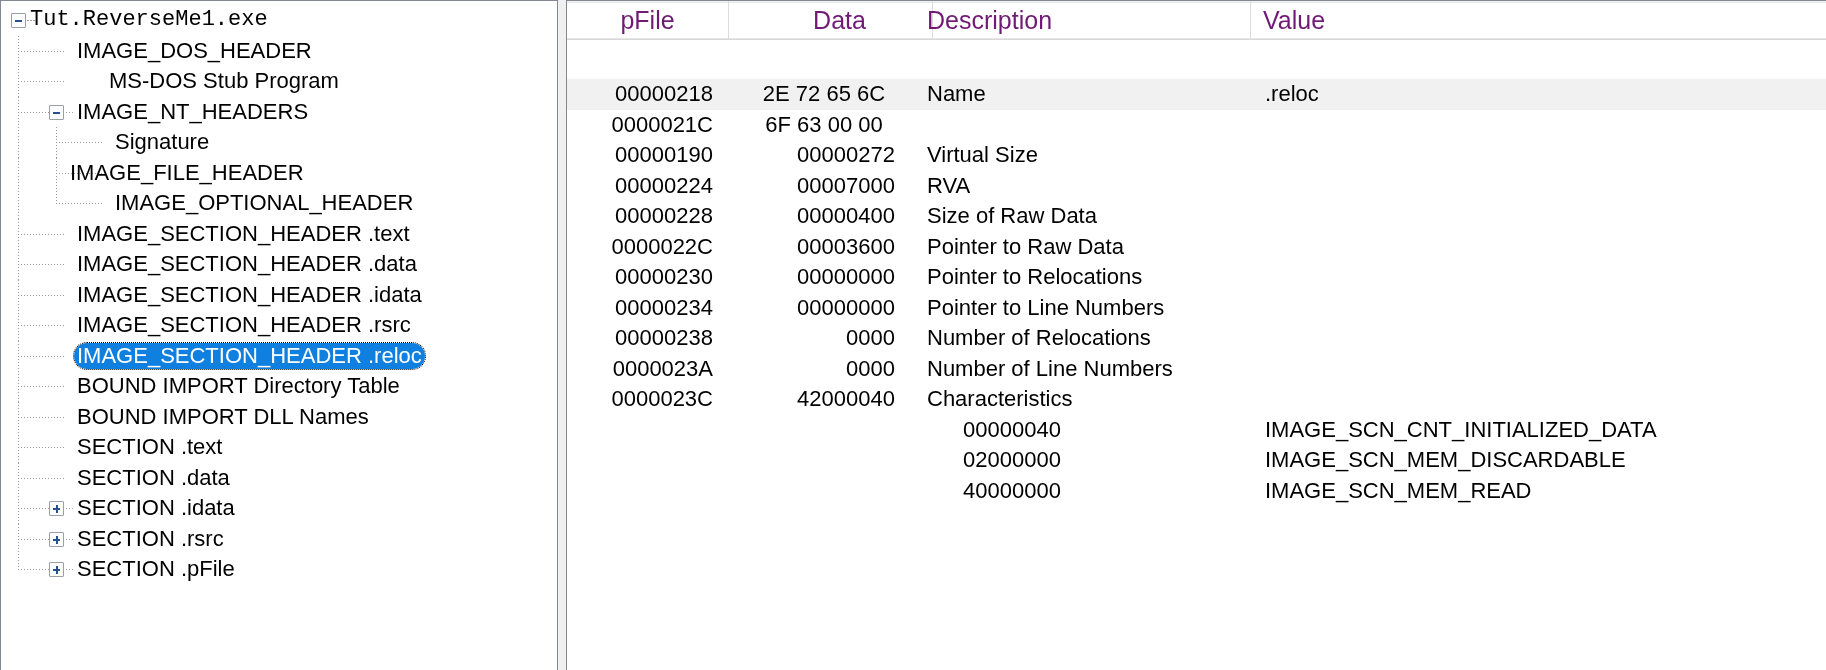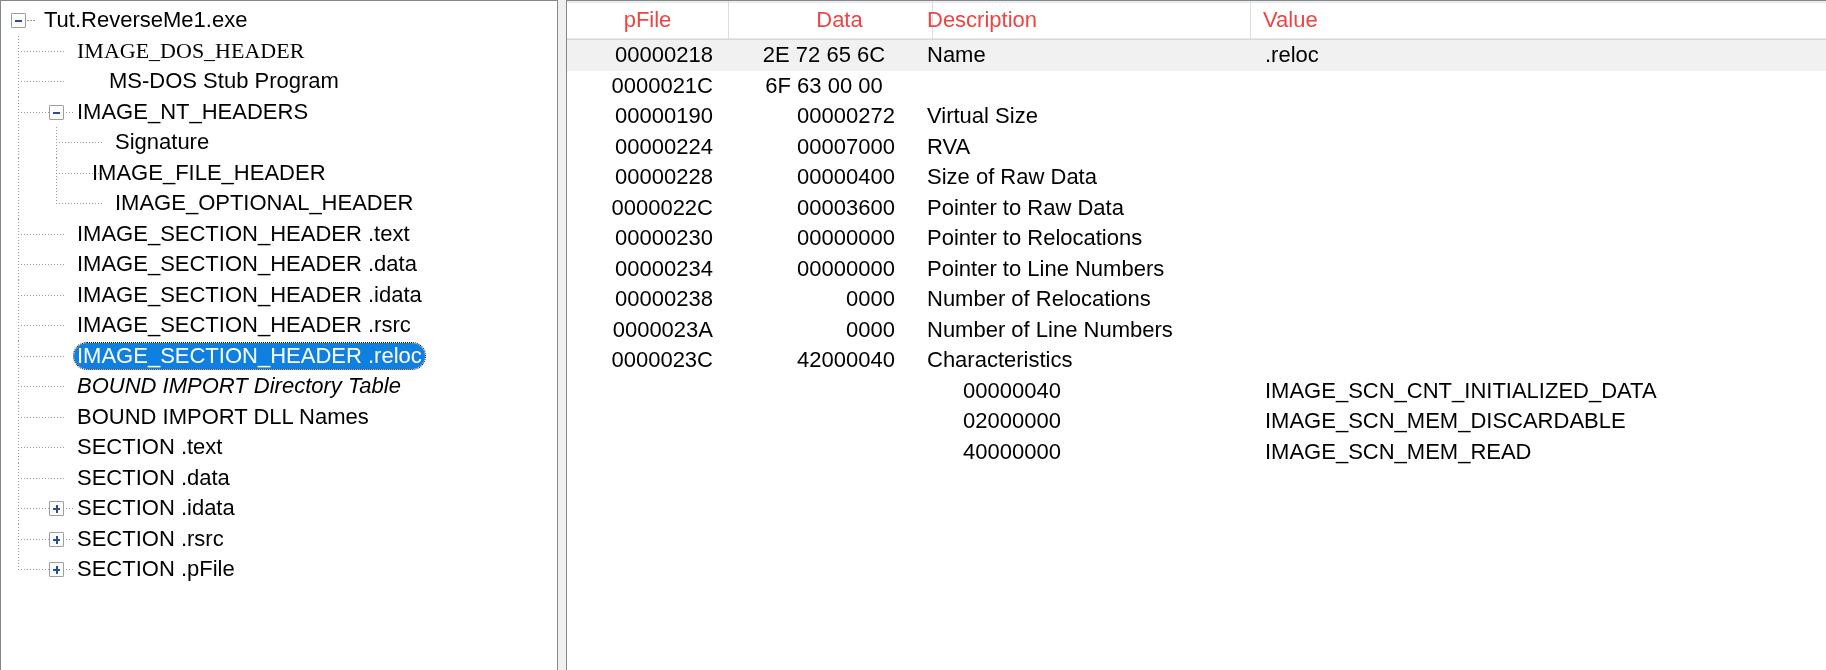--- a/index.html
+++ b/index.html
@@ -73,60 +73,60 @@
     background:#ffffff;
     border-bottom:1px solid #d8d8d8;
     box-shadow:inset 0 -1px 0 #e6e6e6;
   }
   .hdr::before{
     content:"";position:absolute;left:0;right:0;top:0;height:2px;
     background:linear-gradient(to bottom,#f6f6f6 0,#e3e3e3 100%);
   }
   .hdr-cell{
     position:absolute;top:0;height:38px;line-height:38px;
-    font-size:22px;color:#ef4444;text-align:center;
+    font-size:25px;color:#701a75;text-align:center;
     box-sizing:border-box;
   }
   .hdr-cell.sep{border-right:1px solid #dcdcdc;}
   .hdr-cell.left{text-align:left;padding-left:12px;}
 
   .rows{position:relative;}
   .row{position:relative;height:30.5px;}
-  .row.alt{background:#f1f1f1;}
+  .row.alt{background:#f1f1f1;margin-top:39px;}
   .cell{
     position:absolute;top:0;height:30.5px;line-height:30.5px;
     font-size:22px;color:#000;white-space:nowrap;box-sizing:border-box;
   }
   .c-pfile{left:0;width:162px;text-align:right;padding-right:16px;}
   .c-data {left:162px;width:186px;text-align:right;padding-right:20px;}
   .c-data.hex{text-align:center;padding-left:24px;letter-spacing:0;}
   .c-desc {left:348px;width:336px;text-align:left;padding-left:12px;}
   .c-desc.indent{padding-left:48px;}
   .c-value{left:684px;width:560px;text-align:left;padding-left:14px;}
 </style>
 </head>
 <body>
 
 <div class="app">
 
   <div class="tree-panel">
     <div class="tree-inner" id="tree-inner">
-        <div class="tree-row"><span class="hstub" style="left: 26px; width: 9px;"></span><span class="pm" style="left: 10px;"></span><span class="hstub" style="left: 27px; width: 8px;"></span><span class="tree-label" style="margin-left: 40px;">Tut.ReverseMe1.exe</span></div>
-        <div class="tree-row"><span class="vline" style="left: 17px;"></span><span class="hstub" style="left: 17px; width: 47px;"></span><span class="tree-label" style="margin-left: 73px; font-family: Liberation Serif, serif;">IMAGE_DOS_HEADER</span></div>
+        <div class="tree-row"><span class="hstub" style="left: 26px; width: 9px;"></span><span class="pm" style="left: 10px;"></span><span class="hstub" style="left: 27px; width: 8px;"></span><span class="tree-label" style="margin-left: 26px; font-family: Liberation Mono, monospace;">Tut.ReverseMe1.exe</span></div>
+        <div class="tree-row"><span class="vline" style="left: 17px;"></span><span class="hstub" style="left: 17px; width: 47px;"></span><span class="tree-label" style="margin-left: 73px;">IMAGE_DOS_HEADER</span></div>
         <div class="tree-row"><span class="vline" style="left: 17px;"></span><span class="hstub" style="left: 17px; width: 47px;"></span><span class="tree-label" style="margin-left: 105px;">MS-DOS Stub Program</span></div>
         <div class="tree-row"><span class="vline" style="left: 17px;"></span><span class="hstub" style="left: 17px; width: 47px;"></span><span class="pm" style="left: 48px;"></span><span class="hstub" style="left: 65px; width: 8px;"></span><span class="tree-label" style="margin-left: 73px;">IMAGE_NT_HEADERS</span></div>
         <div class="tree-row"><span class="vline" style="left: 17px;"></span><span class="vline" style="left: 55px;"></span><span class="hstub" style="left: 55px; width: 47px;"></span><span class="tree-label" style="margin-left: 111px;">Signature</span></div>
-        <div class="tree-row"><span class="vline" style="left: 17px;"></span><span class="vline" style="left: 55px;"></span><span class="hstub" style="left: 55px; width: 47px;"></span><span class="tree-label" style="margin-left: 88px; text-align: right;">IMAGE_FILE_HEADER</span></div>
+        <div class="tree-row"><span class="vline" style="left: 17px;"></span><span class="vline" style="left: 55px;"></span><span class="hstub" style="left: 55px; width: 47px;"></span><span class="tree-label" style="margin-left: 66px; text-align: right;">IMAGE_FILE_HEADER</span></div>
         <div class="tree-row"><span class="vline" style="left: 17px;"></span><span class="vline" style="left: 55px; height: 16px;"></span><span class="hstub" style="left: 55px; width: 47px;"></span><span class="tree-label" style="margin-left: 111px;">IMAGE_OPTIONAL_HEADER</span></div>
         <div class="tree-row"><span class="vline" style="left: 17px;"></span><span class="hstub" style="left: 17px; width: 47px;"></span><span class="tree-label" style="margin-left: 73px;">IMAGE_SECTION_HEADER .text</span></div>
         <div class="tree-row"><span class="vline" style="left: 17px;"></span><span class="hstub" style="left: 17px; width: 47px;"></span><span class="tree-label" style="margin-left: 73px;">IMAGE_SECTION_HEADER .data</span></div>
         <div class="tree-row"><span class="vline" style="left: 17px;"></span><span class="hstub" style="left: 17px; width: 47px;"></span><span class="tree-label" style="margin-left: 73px;">IMAGE_SECTION_HEADER .idata</span></div>
         <div class="tree-row"><span class="vline" style="left: 17px;"></span><span class="hstub" style="left: 17px; width: 47px;"></span><span class="tree-label" style="margin-left: 73px;">IMAGE_SECTION_HEADER .rsrc</span></div>
         <div class="tree-row selected"><span class="vline" style="left: 17px;"></span><span class="hstub" style="left: 17px; width: 47px;"></span><span class="tree-label" style="margin-left: 73px; border-radius: 13px;">IMAGE_SECTION_HEADER .reloc</span></div>
-        <div class="tree-row"><span class="vline" style="left: 17px;"></span><span class="hstub" style="left: 17px; width: 47px;"></span><span class="tree-label" style="margin-left: 73px; font-style: italic;">BOUND IMPORT Directory Table</span></div>
+        <div class="tree-row"><span class="vline" style="left: 17px;"></span><span class="hstub" style="left: 17px; width: 47px;"></span><span class="tree-label" style="margin-left: 73px;">BOUND IMPORT Directory Table</span></div>
         <div class="tree-row"><span class="vline" style="left: 17px;"></span><span class="hstub" style="left: 17px; width: 47px;"></span><span class="tree-label" style="margin-left: 73px;">BOUND IMPORT DLL Names</span></div>
         <div class="tree-row"><span class="vline" style="left: 17px;"></span><span class="hstub" style="left: 17px; width: 47px;"></span><span class="tree-label" style="margin-left: 73px;">SECTION .text</span></div>
         <div class="tree-row"><span class="vline" style="left: 17px;"></span><span class="hstub" style="left: 17px; width: 47px;"></span><span class="tree-label" style="margin-left: 73px;">SECTION .data</span></div>
         <div class="tree-row"><span class="vline" style="left: 17px;"></span><span class="hstub" style="left: 17px; width: 47px;"></span><span class="pm plus" style="left: 48px;"></span><span class="hstub" style="left: 65px; width: 8px;"></span><span class="tree-label" style="margin-left: 73px;">SECTION .idata</span></div>
         <div class="tree-row"><span class="vline" style="left: 17px;"></span><span class="hstub" style="left: 17px; width: 47px;"></span><span class="pm plus" style="left: 48px;"></span><span class="hstub" style="left: 65px; width: 8px;"></span><span class="tree-label" style="margin-left: 73px;">SECTION .rsrc</span></div>
         <div class="tree-row"><span class="vline" style="left: 17px; height: 16px;"></span><span class="hstub" style="left: 17px; width: 47px;"></span><span class="pm plus" style="left: 48px;"></span><span class="hstub" style="left: 65px; width: 8px;"></span><span class="tree-label" style="margin-left: 73px;">SECTION .pFile</span></div>
       </div>
   </div>
 
   <div class="list-panel">

